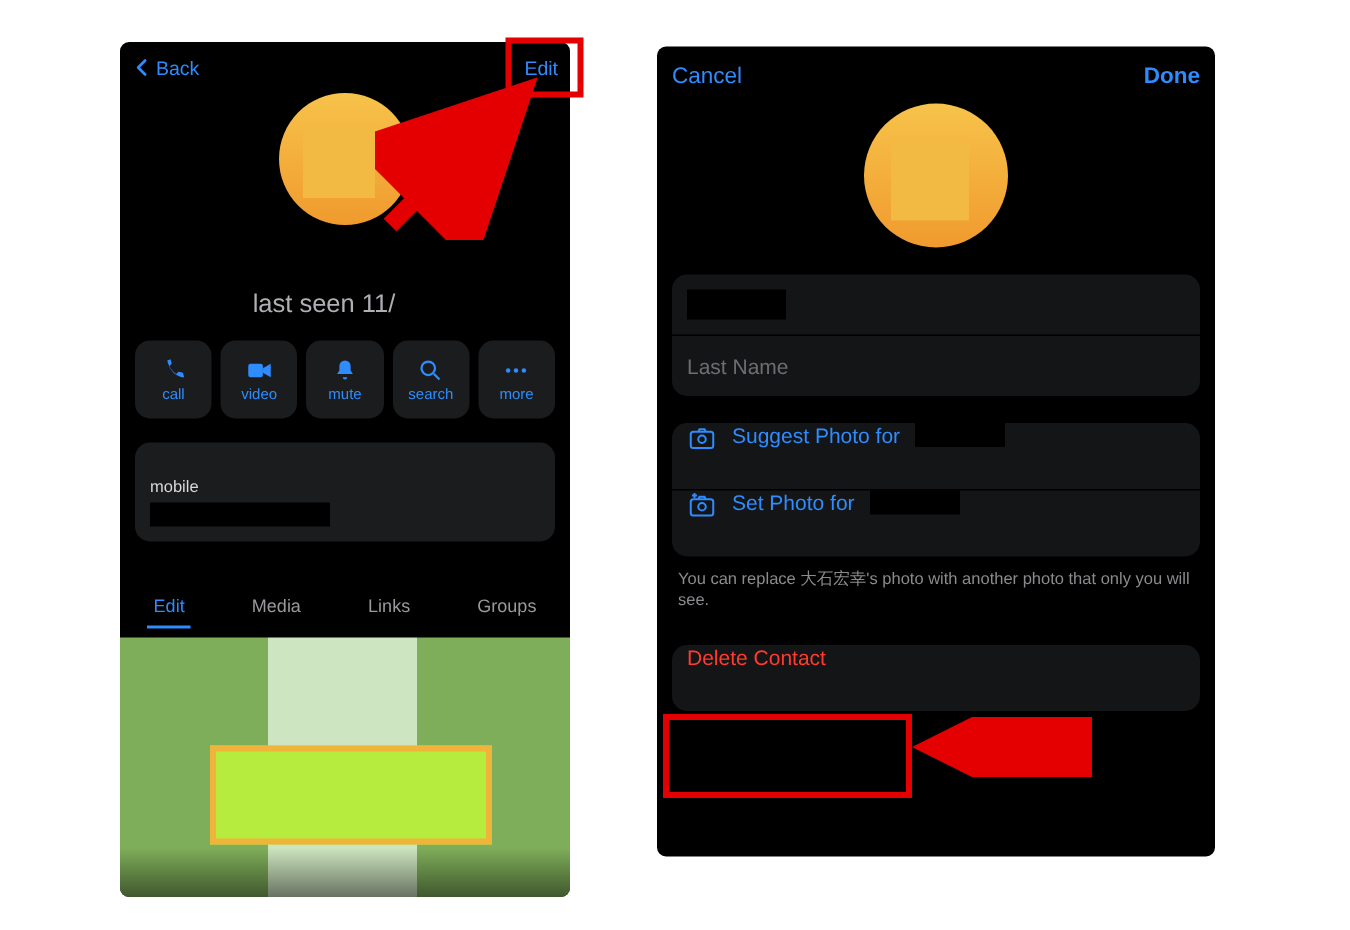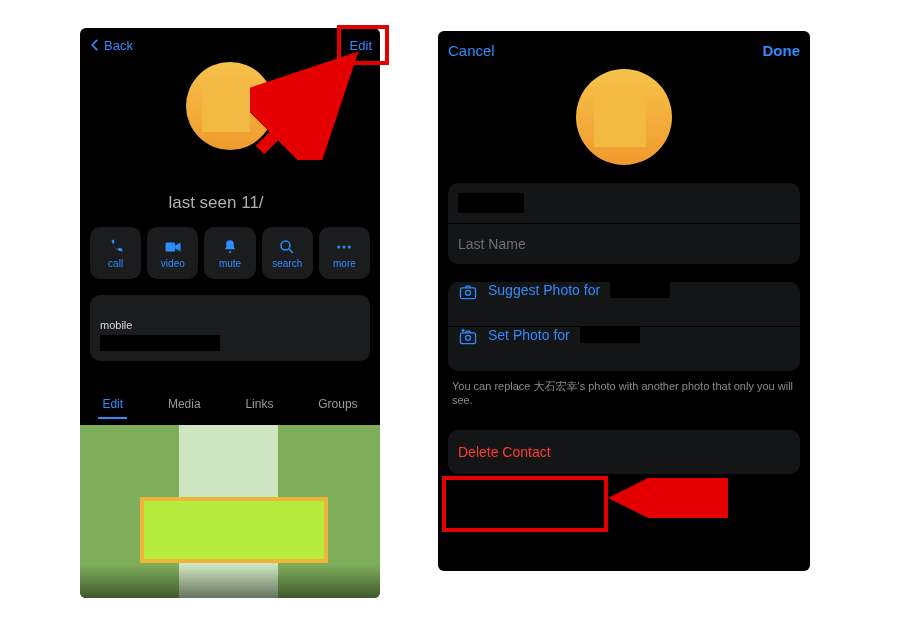--- a/index.html
+++ b/index.html
@@ -43,21 +43,21 @@
   #pB .fnblk{width:66px;height:20px;background:#000;}
   #pB .ph{color:#6d6e71;font-size:14px;}
   #pB .photo-actions{margin:18px 10px 0;background:#141517;border-radius:10px;}
   #pB .pa{display:flex;align-items:flex-start;gap:10px;height:44px;padding:0 10px;border-bottom:1px solid #000;}
   #pB .pa:last-child{border-bottom:none;}
   #pB .pa svg{width:20px;height:20px;fill:none;stroke:#2e8cff;stroke-width:1.6;}
   #pB .pa .txt{color:#2e8cff;font-size:14px;}
   #pB .pa .blk{width:60px;height:16px;background:#000;}
   #pB .hint{color:#8a8b8e;font-size:11px;line-height:1.3;margin:8px 14px 0;}
   #pB .delwrap{margin:22px 10px 0;background:#141517;border-radius:10px;}
-  #pB .del{height:44px;display:flex;align-items:center;padding:0 10px;color:#ff3b30;font-size:14px;}
+  #pB .del{height:44px;display:flex;padding:0 10px;color:#ff3b30;font-size:14px;}
   
   .anno{position:absolute;pointer-events:none;}
   #hlEdit{left:337px;top:25px;width:44px;height:32px;border:4px solid #e40000;}
   #hlDel{left:442px;top:476px;width:158px;height:48px;border:4px solid #e40000;}
   .arrow svg{display:block;}
 </style>
 </head>
 <body>
 
 <div class="canvas">

